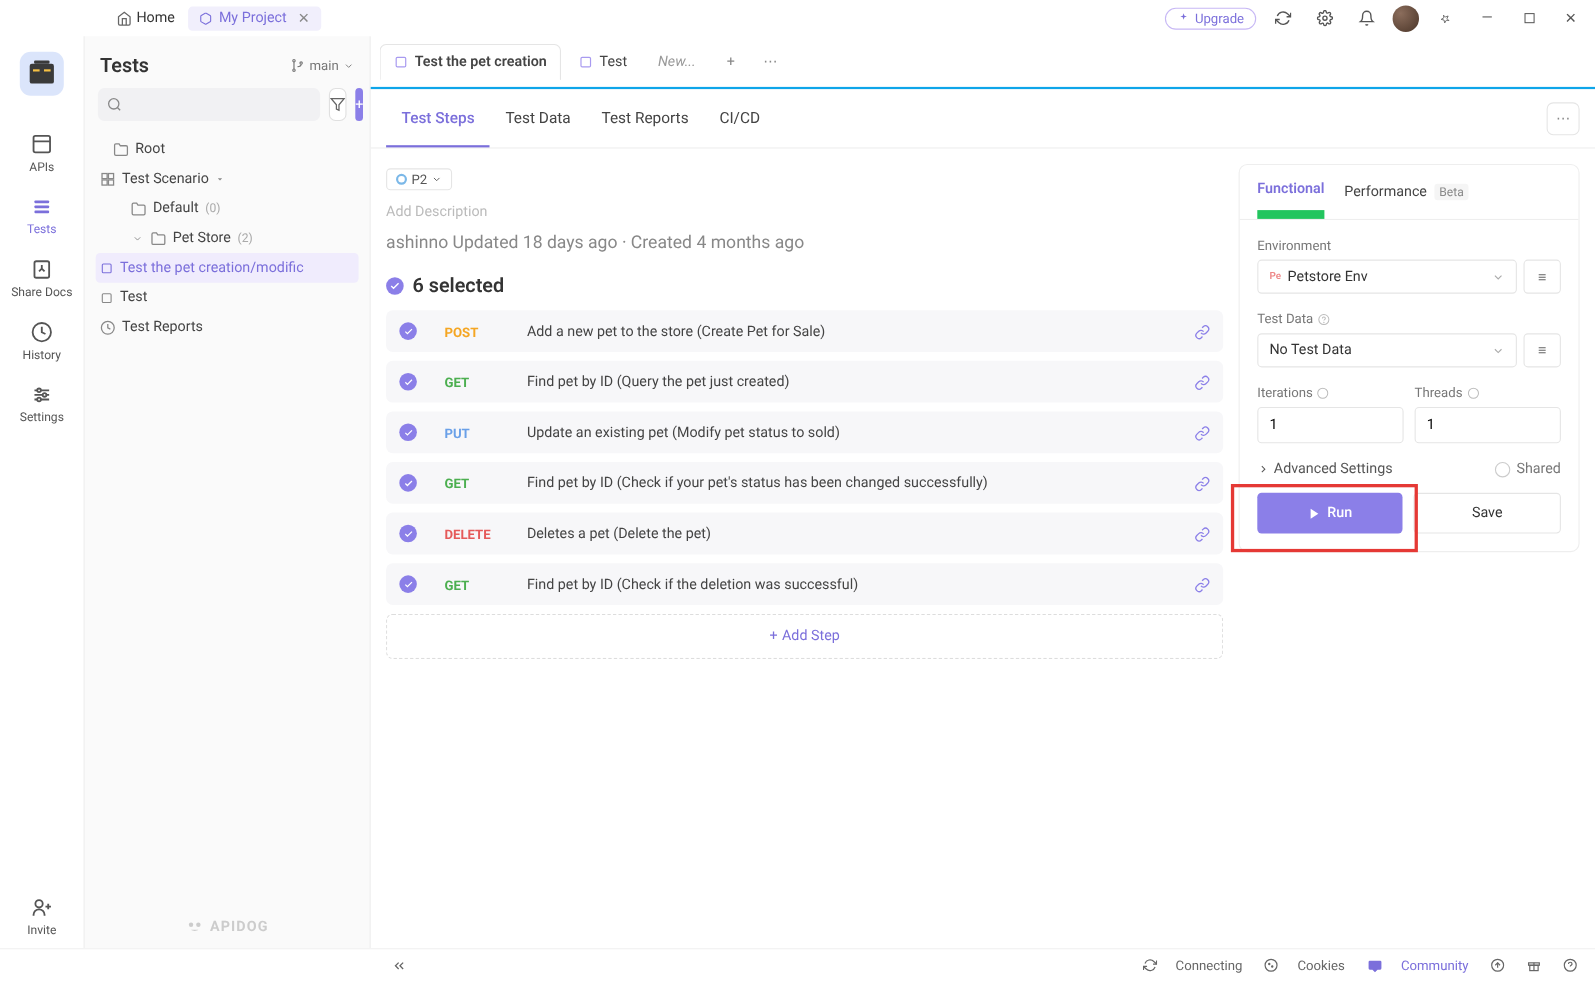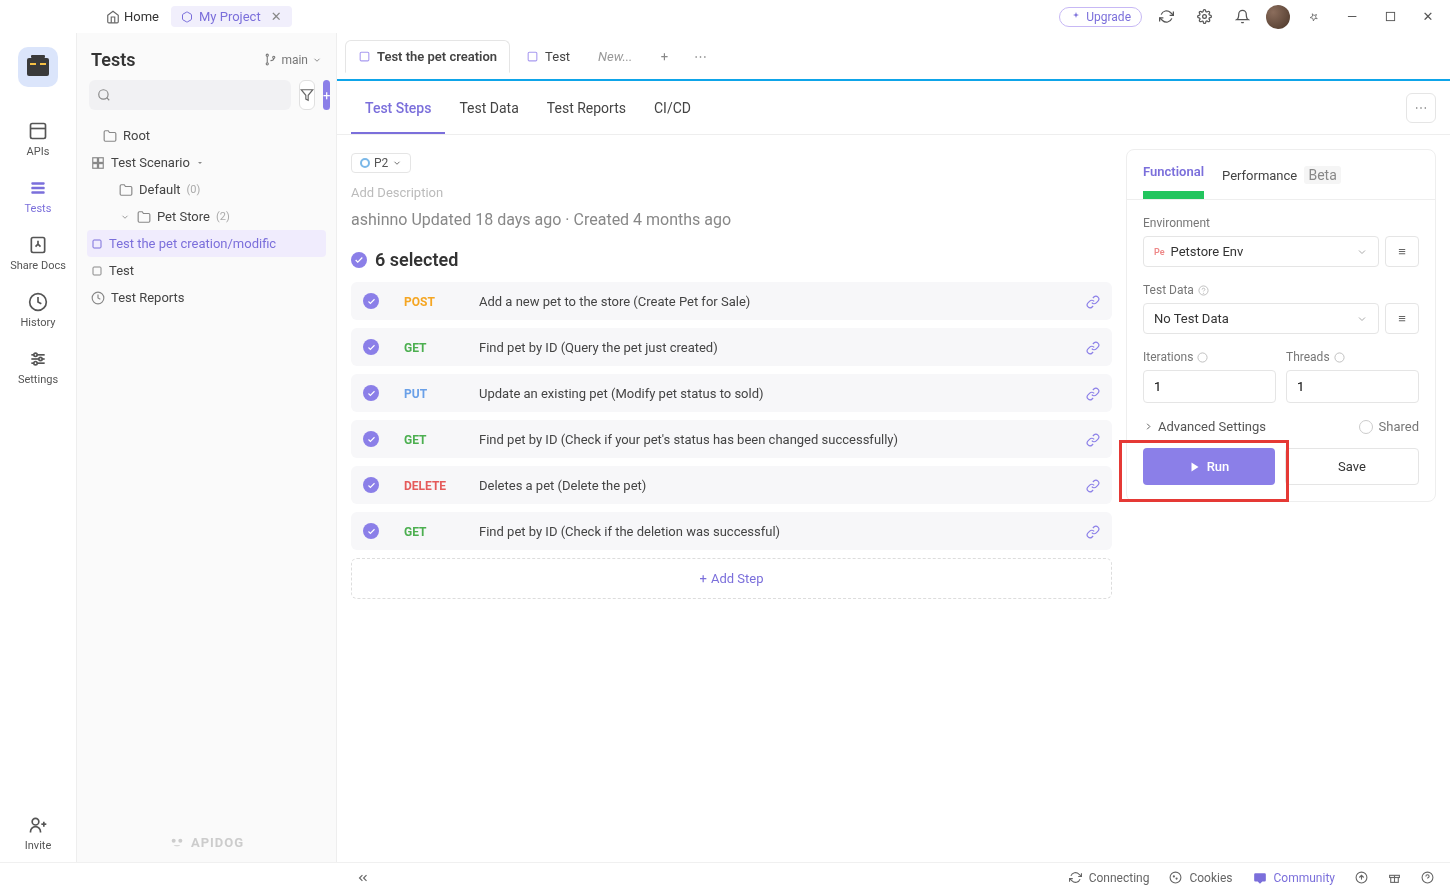--- a/index.html
+++ b/index.html
@@ -84,21 +84,21 @@
 .m-delete { color:#e55a5a; }
 .step-name { flex:1; color:#444; white-space:nowrap; overflow:hidden; text-overflow:ellipsis; }
 .step-act { color:#8b7fe8; cursor:pointer; }
 
 .add-step { border:1px dashed #ddd; border-radius:6px; padding:12px; text-align:center; color:#7b6fdb; cursor:pointer; display:flex; align-items:center; justify-content:center; gap:4px; }
 
 .right-panel { width:310px; border:1px solid #eee; border-radius:8px; margin:14px 14px 14px 0; padding:0; align-self:flex-start; }
 .rp-tabs { display:flex; align-items:center; border-bottom:1px solid #eee; padding:0 16px; gap:18px; }
 .rp-tab { padding:14px 0 12px; cursor:pointer; color:#444; border-bottom:2px solid transparent; font-size:13px; }
 .rp-tab.active { color:#7b6fdb; border-bottom:8px solid #22c55e; font-weight:600; }
-.rp-beta { background:#f5f5f5; color:#888; font-size:14px; padding:1px 4px; border-radius:3px; margin-left:4px; }
+.rp-beta { background:#f5f5f5; color:#888; font-size:11px; padding:1px 4px; border-radius:3px; margin-left:4px; }
 .rp-body { padding:16px; }
 .rp-field { margin-bottom:16px; }
 .rp-label { font-size:12px; color:#777; margin-bottom:6px; display:flex; align-items:center; gap:4px; }
 .rp-select-row { display:flex; gap:6px; }
 .rp-select { flex:1; border:1px solid #e5e5e5; border-radius:4px; padding:7px 10px; display:flex; align-items:center; gap:6px; cursor:pointer; font-size:13px; }
 .rp-select .chevdown { margin-left:auto; color:#aaa; }
 .rp-menu-btn { width:34px; border:1px solid #e5e5e5; border-radius:4px; display:flex; align-items:center; justify-content:center; cursor:pointer; color:#666; }
 .rp-pe { font-size:9px; color:#e88; font-weight:600; }
 .rp-row2 { display:flex; gap:10px; }
 .rp-row2 .rp-field { flex:1; }
@@ -107,21 +107,21 @@
 .rp-shared { display:flex; align-items:center; gap:6px; color:#777; }
 .rp-shared .ring { width:14px; height:14px; border:1.5px solid #ccc; border-radius:50%; }
 .rp-footer-row { display:flex; align-items:center; justify-content:space-between; margin-bottom:14px; }
 .rp-buttons { display:flex; gap:10px; }
 .btn-run { flex:1; background:#8b7fe8; color:#fff; border-radius:4px; padding:10px; display:flex; align-items:center; justify-content:center; gap:6px; cursor:pointer; font-weight:500; }
 .btn-save { flex:1; border:1px solid #e5e5e5; border-radius:4px; padding:10px; display:flex; align-items:center; justify-content:center; cursor:pointer; }
 .highlight-box { position:absolute; border:3px solid #e53935; pointer-events:none; z-index:10; }
 
 .statusbar { position:absolute; bottom:0; left:0; right:0; height:30px; display:flex; align-items:center; padding:0 16px; gap:20px; font-size:12px; color:#666; border-top:1px solid #f0f0f0; }
 .statusbar .left { display:flex; align-items:center; gap:6px; cursor:pointer; margin-right:auto; margin-left:340px; }
-.statusbar .item { display:flex; align-items:center; gap:7px; cursor:pointer; }
+.statusbar .item { display:flex; align-items:center; gap:17px; cursor:pointer; }
 .statusbar .purple { color:#7b6fdb; }
 
 svg { display:block; }
 .indent1 { padding-left:16px; }
 .indent2 { padding-left:32px; }
 .indent3 { }
 </style>
 </head>
 <body>
 

